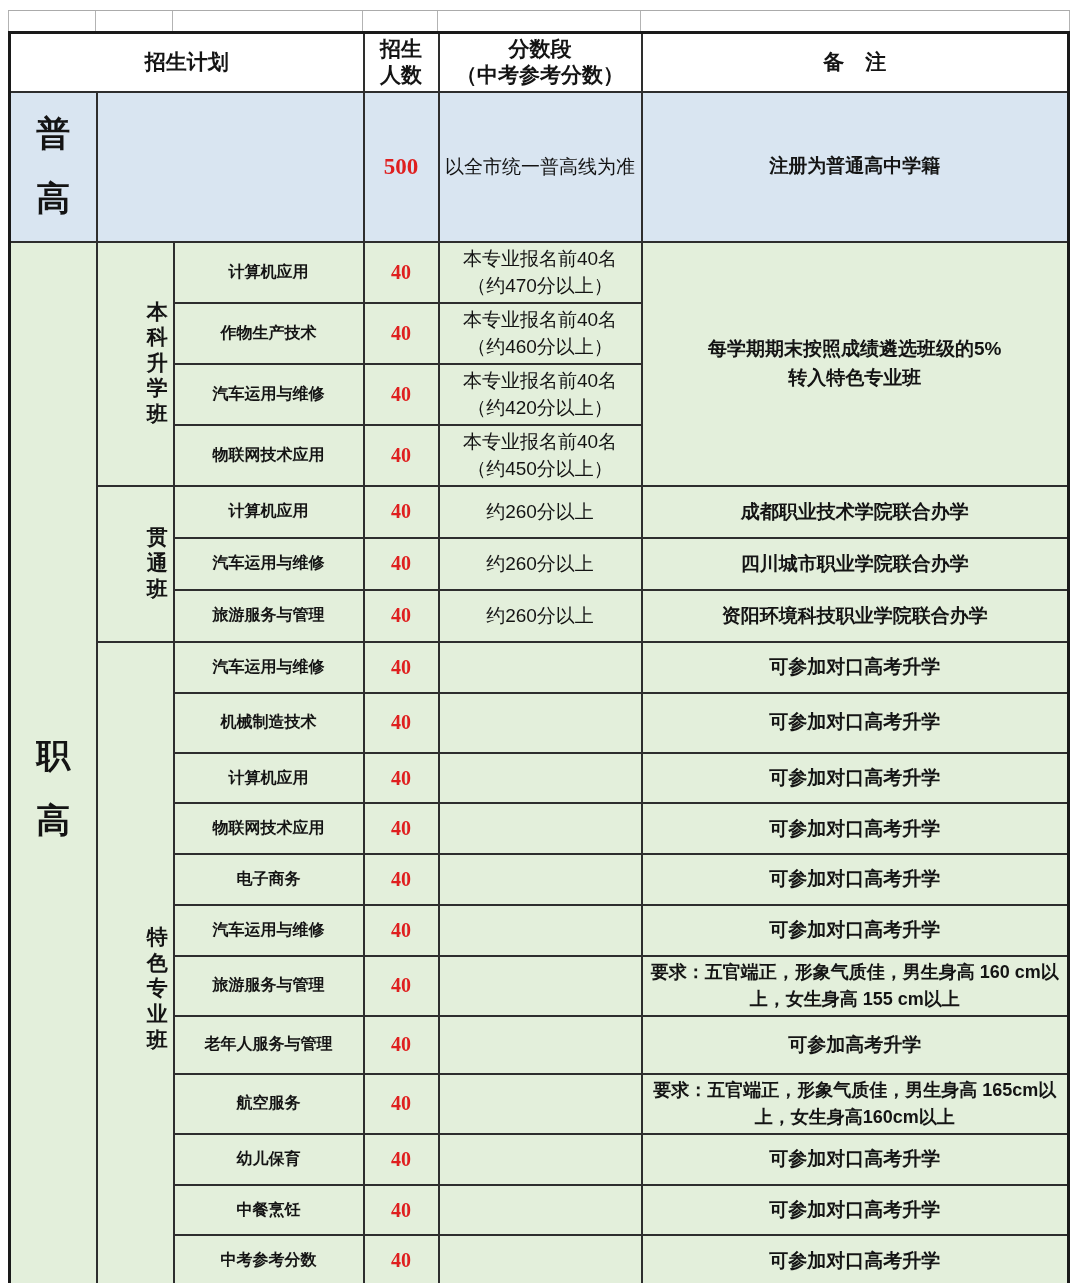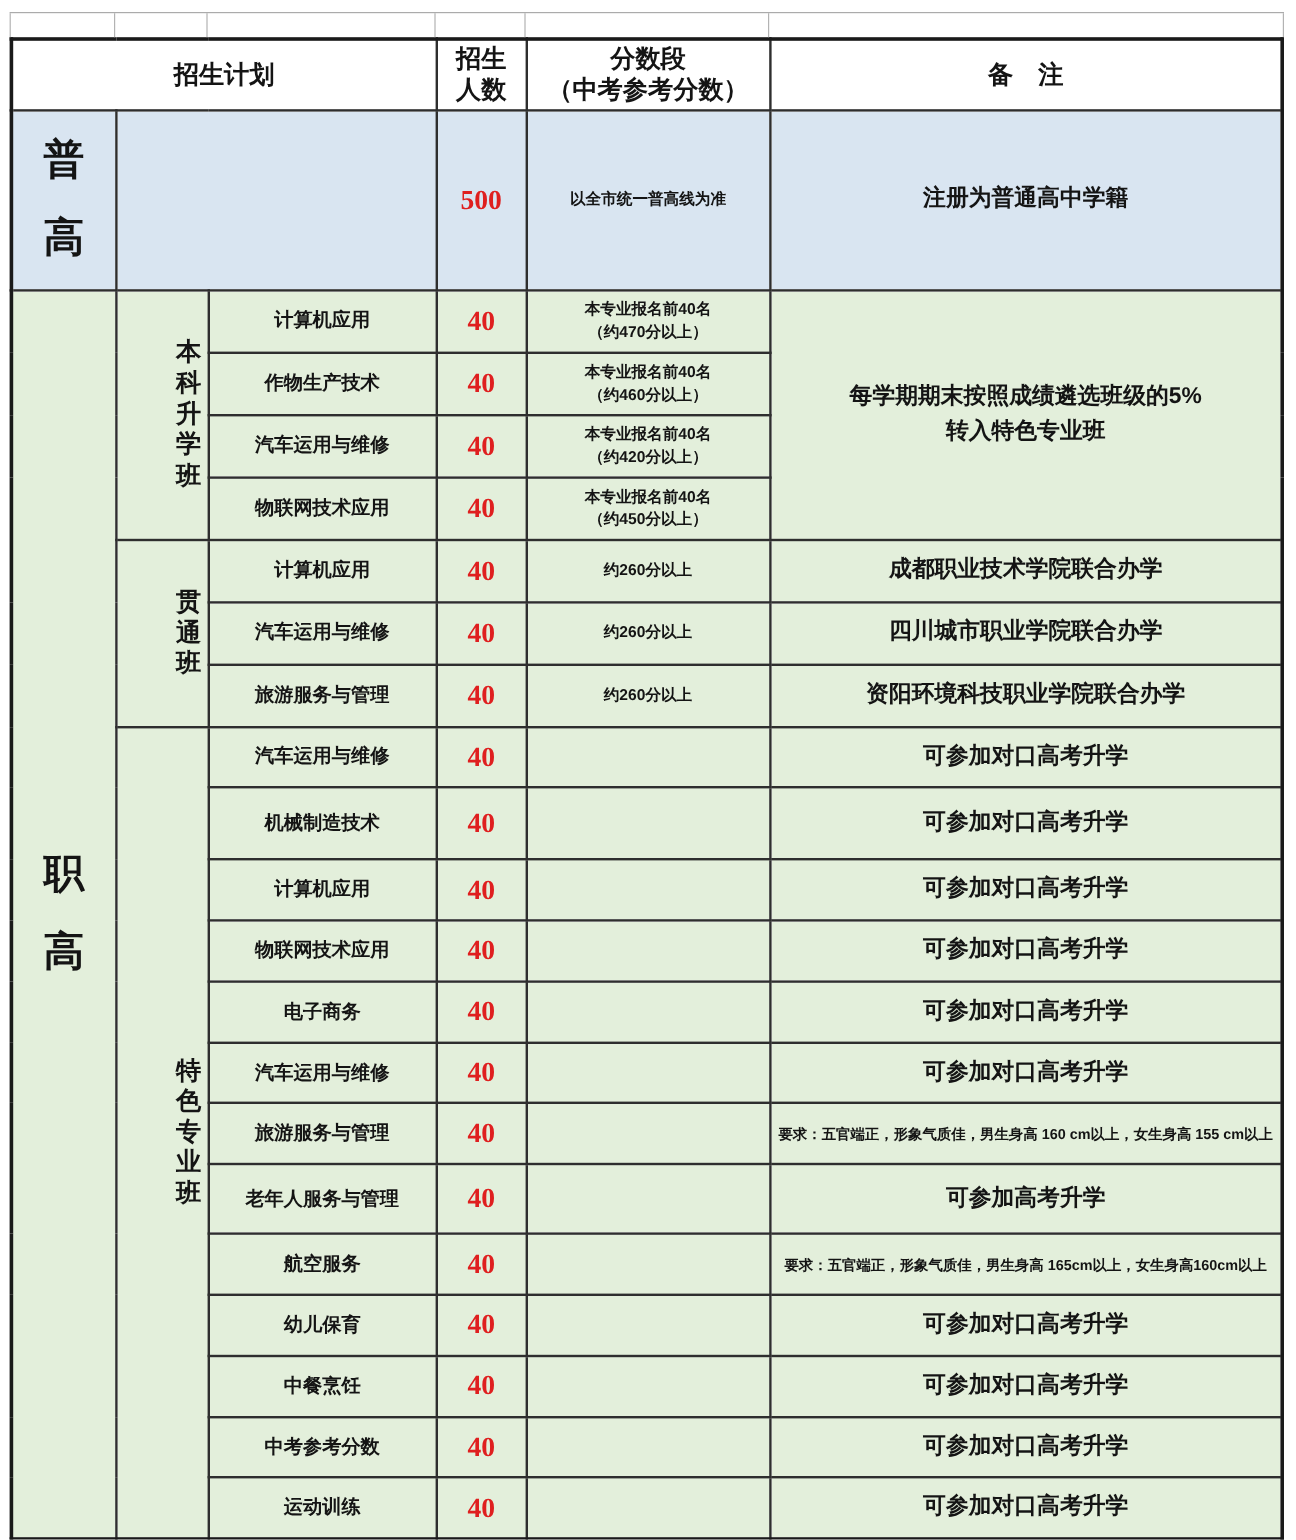--- a/index.html
+++ b/index.html
@@ -28,25 +28,25 @@
 
   
   .vert{display:block;margin:0 auto;width:1.12em;word-break:break-all;
         font-family:"Liberation Serif","DejaVu Serif",serif;font-weight:bold;}
   .v-cat{font-size:34px;line-height:1.9;}
   .v-grp{font-size:21px;line-height:1.22;margin-left:44px;}
 
   
   .cell-major{font-weight:bold;font-size:16px;}
   .cell-count{font-family:"Liberation Serif","DejaVu Serif",serif;
-              font-weight:bold;font-size:23px;color:#df1f1f;}
+              font-weight:bold;font-size:20px;color:#df1f1f;}
   .cell-count-big{font-size:23px;}
-  .cell-score{font-weight:bold;font-size:13px;line-height:1.45;white-space:pre-line;}
+  .cell-score{font-weight:normal;font-size:19px;line-height:1.45;white-space:pre-line;}
   .cell-note{font-weight:bold;font-size:19px;line-height:1.5;white-space:pre-line;}
-  .note-req{font-size:12px;line-height:1.5;padding:2px 10px;}
+  .note-req{font-size:18px;line-height:1.5;padding:2px 10px;}
 </style>
 </head>
 <body>
 
 <div class="page">
 
   <div class="partial partial-top">
     <div class="vline" style="left:0"></div>
     <div class="vline" style="left:87px"></div>
     <div class="vline" style="left:164px"></div>

